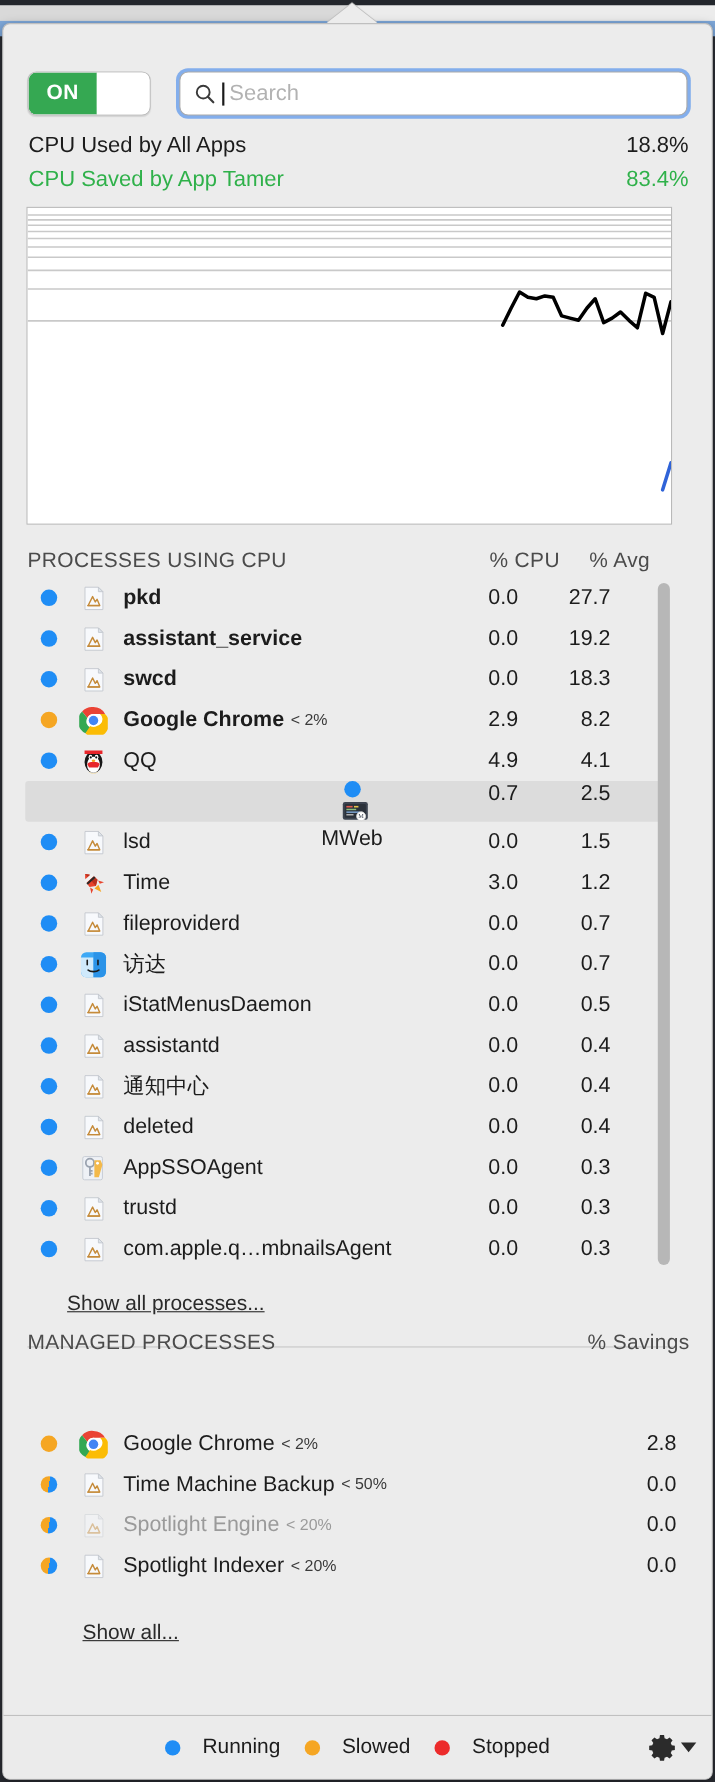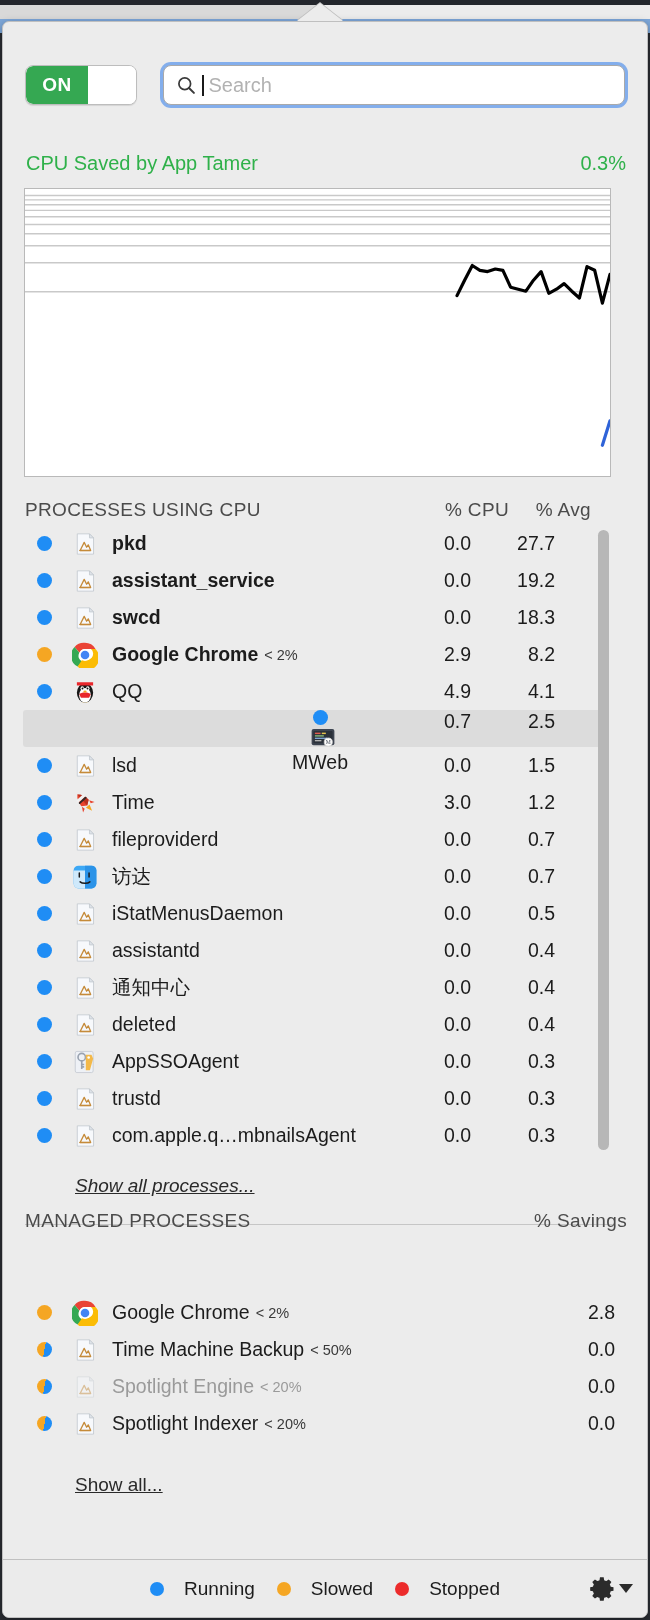--- a/index.html
+++ b/index.html
@@ -218,23 +218,27 @@
       <div class="searchbox">
         <svg class="search-icon" viewBox="0 0 24 24">
           <circle cx="10.5" cy="10.5" r="7" fill="none" stroke="#3a3a3a" stroke-width="2.1"></circle>
           <line x1="15.6" y1="15.6" x2="21.5" y2="21.5" stroke="#3a3a3a" stroke-width="2.4" stroke-linecap="round"></line>
         </svg>
         <div class="search-caret"></div>
         <span class="search-placeholder">Search</span>
       </div>
     </div>
 
+    <div class="sum-row used">
+      <span>CPU Used by All Apps</span>
+      <span>18.8%</span>
+    </div>
     <div class="sum-row saved">
       <span>CPU Saved by App Tamer</span>
-      <span>0.3%</span>
+      <span>83.4%</span>
     </div>
 
     <div class="graph">
       <svg id="chart" width="585" height="287" viewBox="0 0 585 287">
           <line x1="0" y1="6.5" x2="585" y2="6.5" stroke="#c9c9c9" stroke-width="1.4"></line>
           <line x1="0" y1="10.9" x2="585" y2="10.9" stroke="#c9c9c9" stroke-width="1.4"></line>
           <line x1="0" y1="15.8" x2="585" y2="15.8" stroke="#c9c9c9" stroke-width="1.4"></line>
           <line x1="0" y1="21.4" x2="585" y2="21.4" stroke="#c9c9c9" stroke-width="1.4"></line>
           <line x1="0" y1="27.8" x2="585" y2="27.8" stroke="#c9c9c9" stroke-width="1.4"></line>
           <line x1="0" y1="35.5" x2="585" y2="35.5" stroke="#c9c9c9" stroke-width="1.4"></line>
@@ -475,21 +479,21 @@
          <path d="M10 24l5-10 3 6 2-3 3 7z" fill="none" stroke="#c58b3a" stroke-width="1.6" stroke-linejoin="round"></path>
          <path d="M9 24h14" stroke="#c58b3a" stroke-width="1.4"></path>
           </svg>
           <span class="pname">com.apple.q…mbnailsAgent</span>
           <span class="pcpu">0.0</span>
           <span class="pavg">0.3</span>
         </div>
       </div>
     <div class="vscroll" style="top:508px;height:620px;"></div>
 
-    <div class="link" style="left:72px;top:1153px;font-style:italic;">Show all processes...</div>
+    <div class="link" style="left:58px;top:1153px;">Show all processes...</div>
 
     <div class="divider" style="top:1202px;"></div>
 
     <div class="sect-head" style="top:1188px;">
       <span>MANAGED PROCESSES</span>
       <span class="hcol" style="right:0px;width:130px;">% Savings</span>
     </div>
 
     <div class="plist" id="managed-list" style="top:1272px;width:602px;">
         <div class="prow">

